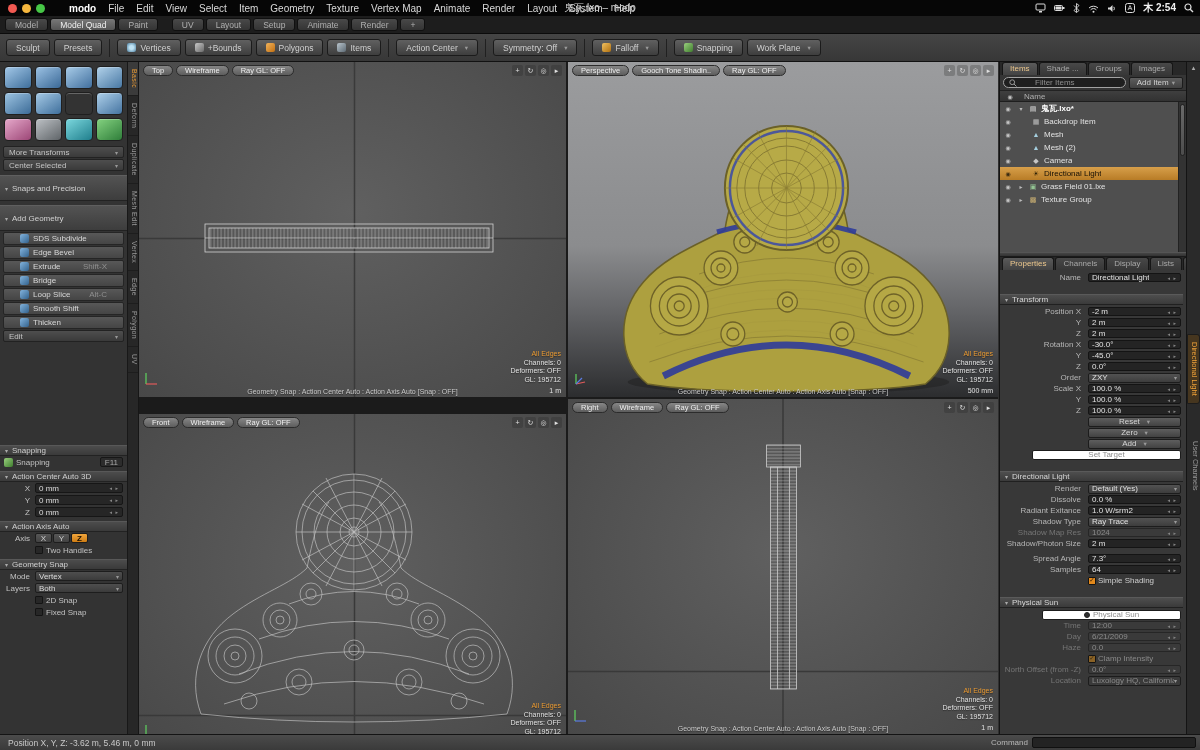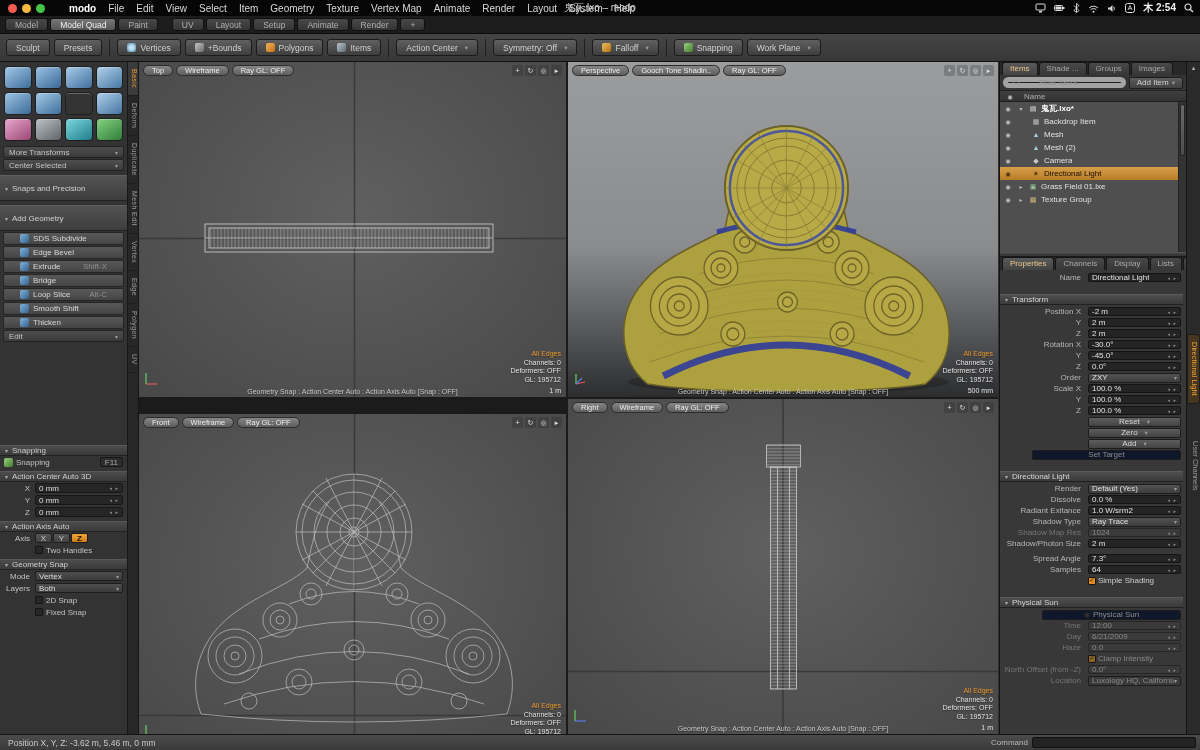--- a/index.html
+++ b/index.html
@@ -84,21 +84,21 @@
 .vp-overlay .edges{color:#eb9b33;}
 .vp-scale{position:absolute;right:5px;bottom:3px;font-size:7px;color:#e2e2e2;z-index:3;}
 .vp-axis{position:absolute;left:4px;bottom:10px;z-index:3;}
 
 
 #rightpanel{position:absolute;top:62px;left:999px;width:187px;bottom:16px;background:#383838;border-left:1px solid #141414;font-size:8px;display:flex;flex-direction:column;overflow:hidden;}
 .ptabs{height:13px;display:flex;align-items:flex-end;gap:1px;background:#282828;padding:0 2px;flex:none;}
 .ptab{padding:1px 7px 2px;background:linear-gradient(#484848,#373737);border:1px solid #161616;border-bottom:none;border-radius:3px 3px 0 0;color:#a8a8a8;white-space:nowrap;}
 .ptab.active{background:linear-gradient(#5a5a5a,#434343);color:#ecc78d;}
 .filterrow{height:16px;display:flex;align-items:center;gap:3px;padding:0 3px;background:#353535;border-bottom:1px solid #222;flex:none;}
-.filterfield{flex:1;height:11px;background:#1f1f1f;border:5px solid #a3a3a3;border-radius:6px;display:flex;align-items:center;gap:18px;padding:0 5px;color:#8f8f8f;}
+.filterfield{flex:1;height:11px;background:#1f1f1f;border:1px solid #a3a3a3;border-radius:6px;display:flex;align-items:center;gap:18px;padding:0 5px;color:#8f8f8f;}
 .addbtn{height:12px;padding:0 7px;background:linear-gradient(#5d5d5d,#414141);border:1px solid #1c1c1c;border-radius:2px;display:flex;align-items:center;color:#d0d0d0;}
 .colhdr{height:11px;background:linear-gradient(#3f3f3f,#323232);border-bottom:1px solid #1e1e1e;display:flex;align-items:center;padding:0 4px;color:#b0b0b0;gap:8px;flex:none;}
 .itemlist{height:150px;background:#4f4f4f;position:relative;flex:none;overflow:hidden;}
 .irow{height:13px;display:flex;align-items:center;gap:3px;padding:0 2px;color:#e2e2e2;}
 .irow.sel{background:linear-gradient(#d79f4a,#b87c26);color:#161006;}
 .eye{width:12px;text-align:center;flex:none;}
 .eye::after{content:"◉";font-size:6px;color:#c4c4c4;}
 .irow.sel .eye::after{color:#3a2a10;}
 .twist{width:8px;text-align:center;font-size:6px;color:#bbb;flex:none;}
 .twist.open::after{content:"▾";}
@@ -128,21 +128,21 @@
 .pfield::after{content:"◂ ▸";font-size:5px;color:#858585;margin-left:auto;letter-spacing:1px;}
 .prow.dim .pfield{background:#3a3a3a;border-color:#262626;color:#8a8a8a;}
 .pdrop{flex:1;height:10px;background:linear-gradient(#525252,#3d3d3d);border:1px solid #1c1c1c;border-radius:2px;display:flex;align-items:center;padding:0 3px;color:#e0e0e0;min-width:0;}
 .pdrop::after{content:"▾";font-size:6px;color:#9a9a9a;margin-left:auto;}
 .prow.dim .pdrop{background:#3a3a3a;color:#8a8a8a;}
 .pval{white-space:nowrap;overflow:hidden;}
 .phdr{height:11px;margin:11px 0 1px;background:linear-gradient(#4e4e4e,#3a3a3a);border-top:1px solid #5a5a5a;border-bottom:1px solid #202020;display:flex;align-items:center;padding:0 5px;color:#d6d6d6;}
 .phdr::before{content:"▾";font-size:6px;color:#aaa;margin-right:4px;}
 .pbtn{flex:1;height:10px;background:linear-gradient(#5e5e5e,#424242);border:1px solid #1c1c1c;border-radius:2px;display:flex;align-items:center;justify-content:center;color:#d6d6d6;gap:3px;}
 .pbtn.cdown::after{margin-left:4px;}
-.pbtn.dimbtn{background:#0f172a;color:#8d8d8d;}
+.pbtn.dimbtn{background:#ffffff;color:#8d8d8d;}
 .radio{width:6px;height:6px;border-radius:50%;border:1px solid #222;background:#2e2e2e;flex:none;}
 .chklabel{color:#cfcfcf;}
 .prow.dim .chklabel{color:#8a8a8a;}
 .gap4{height:4px;}
 
 
 #vstrip-right{position:absolute;top:62px;right:0;width:14px;bottom:16px;background:#2a2a2a;border-left:1px solid #141414;font-size:7.5px;}
 .vr-up{position:absolute;top:2px;left:0;right:0;text-align:center;color:#aaa;font-size:7px;}
 .vr-up::after{content:"▴";}
 .vrtab{position:absolute;left:0;width:100%;writing-mode:vertical-rl;text-align:center;padding:7px 0;}

